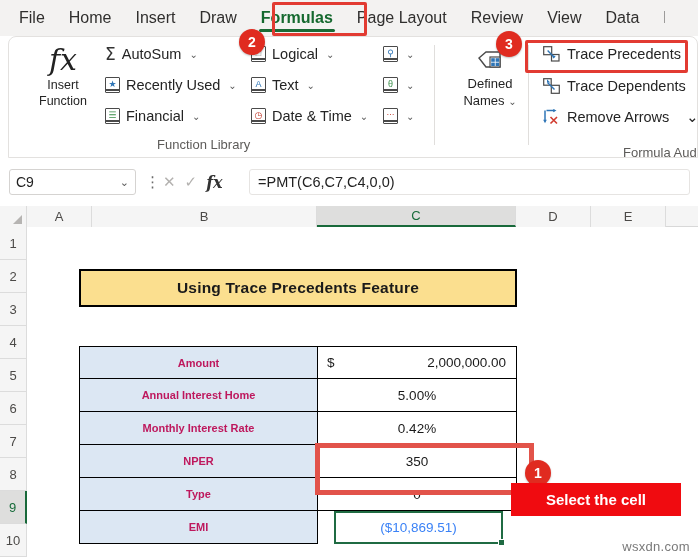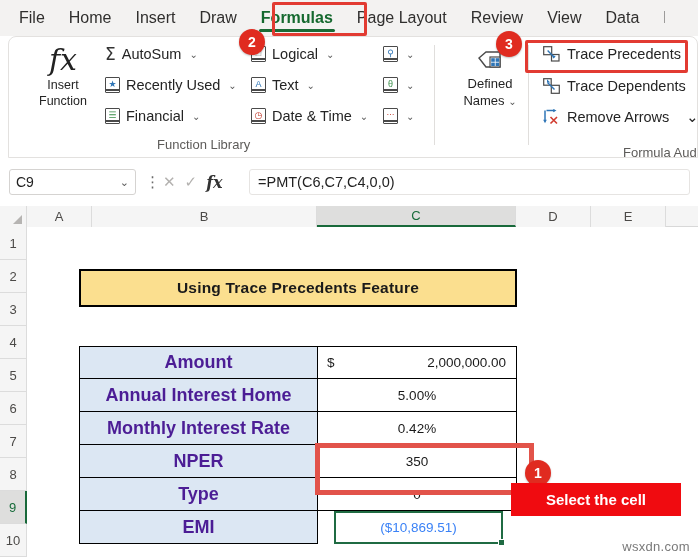--- a/index.html
+++ b/index.html
@@ -141,21 +141,21 @@
     font-size:15.5px; font-weight:bold; color:#1a1a1a; letter-spacing:.2px;
   }
 
   
   #table { position:absolute; left:52px; top:119px; width:438px; }
   .trow { position:absolute; left:0; width:438px; height:33px; display:flex; }
   .tlabel {
     width:239px; height:33px; background:#dce7f3;
     border:1px solid #000;
     display:flex; align-items:center; justify-content:center;
-    font-size:18px; font-weight:bold; color:#4c1d95;
+    font-size:11px; font-weight:bold; color:#be185d;
   }
   .tval {
     width:199px; height:33px; background:#fff;
     border:1px solid #000; border-left:none;
     display:flex; align-items:center; justify-content:center;
     font-size:13.5px; color:#1a1a1a; position:relative;
   }
   .tval.money { justify-content:flex-end; padding-right:10px; }
   .tval.money .cur { position:absolute; left:9px; }
   .trow + .trow .tlabel, .trow + .trow .tval { border-top:none; }

